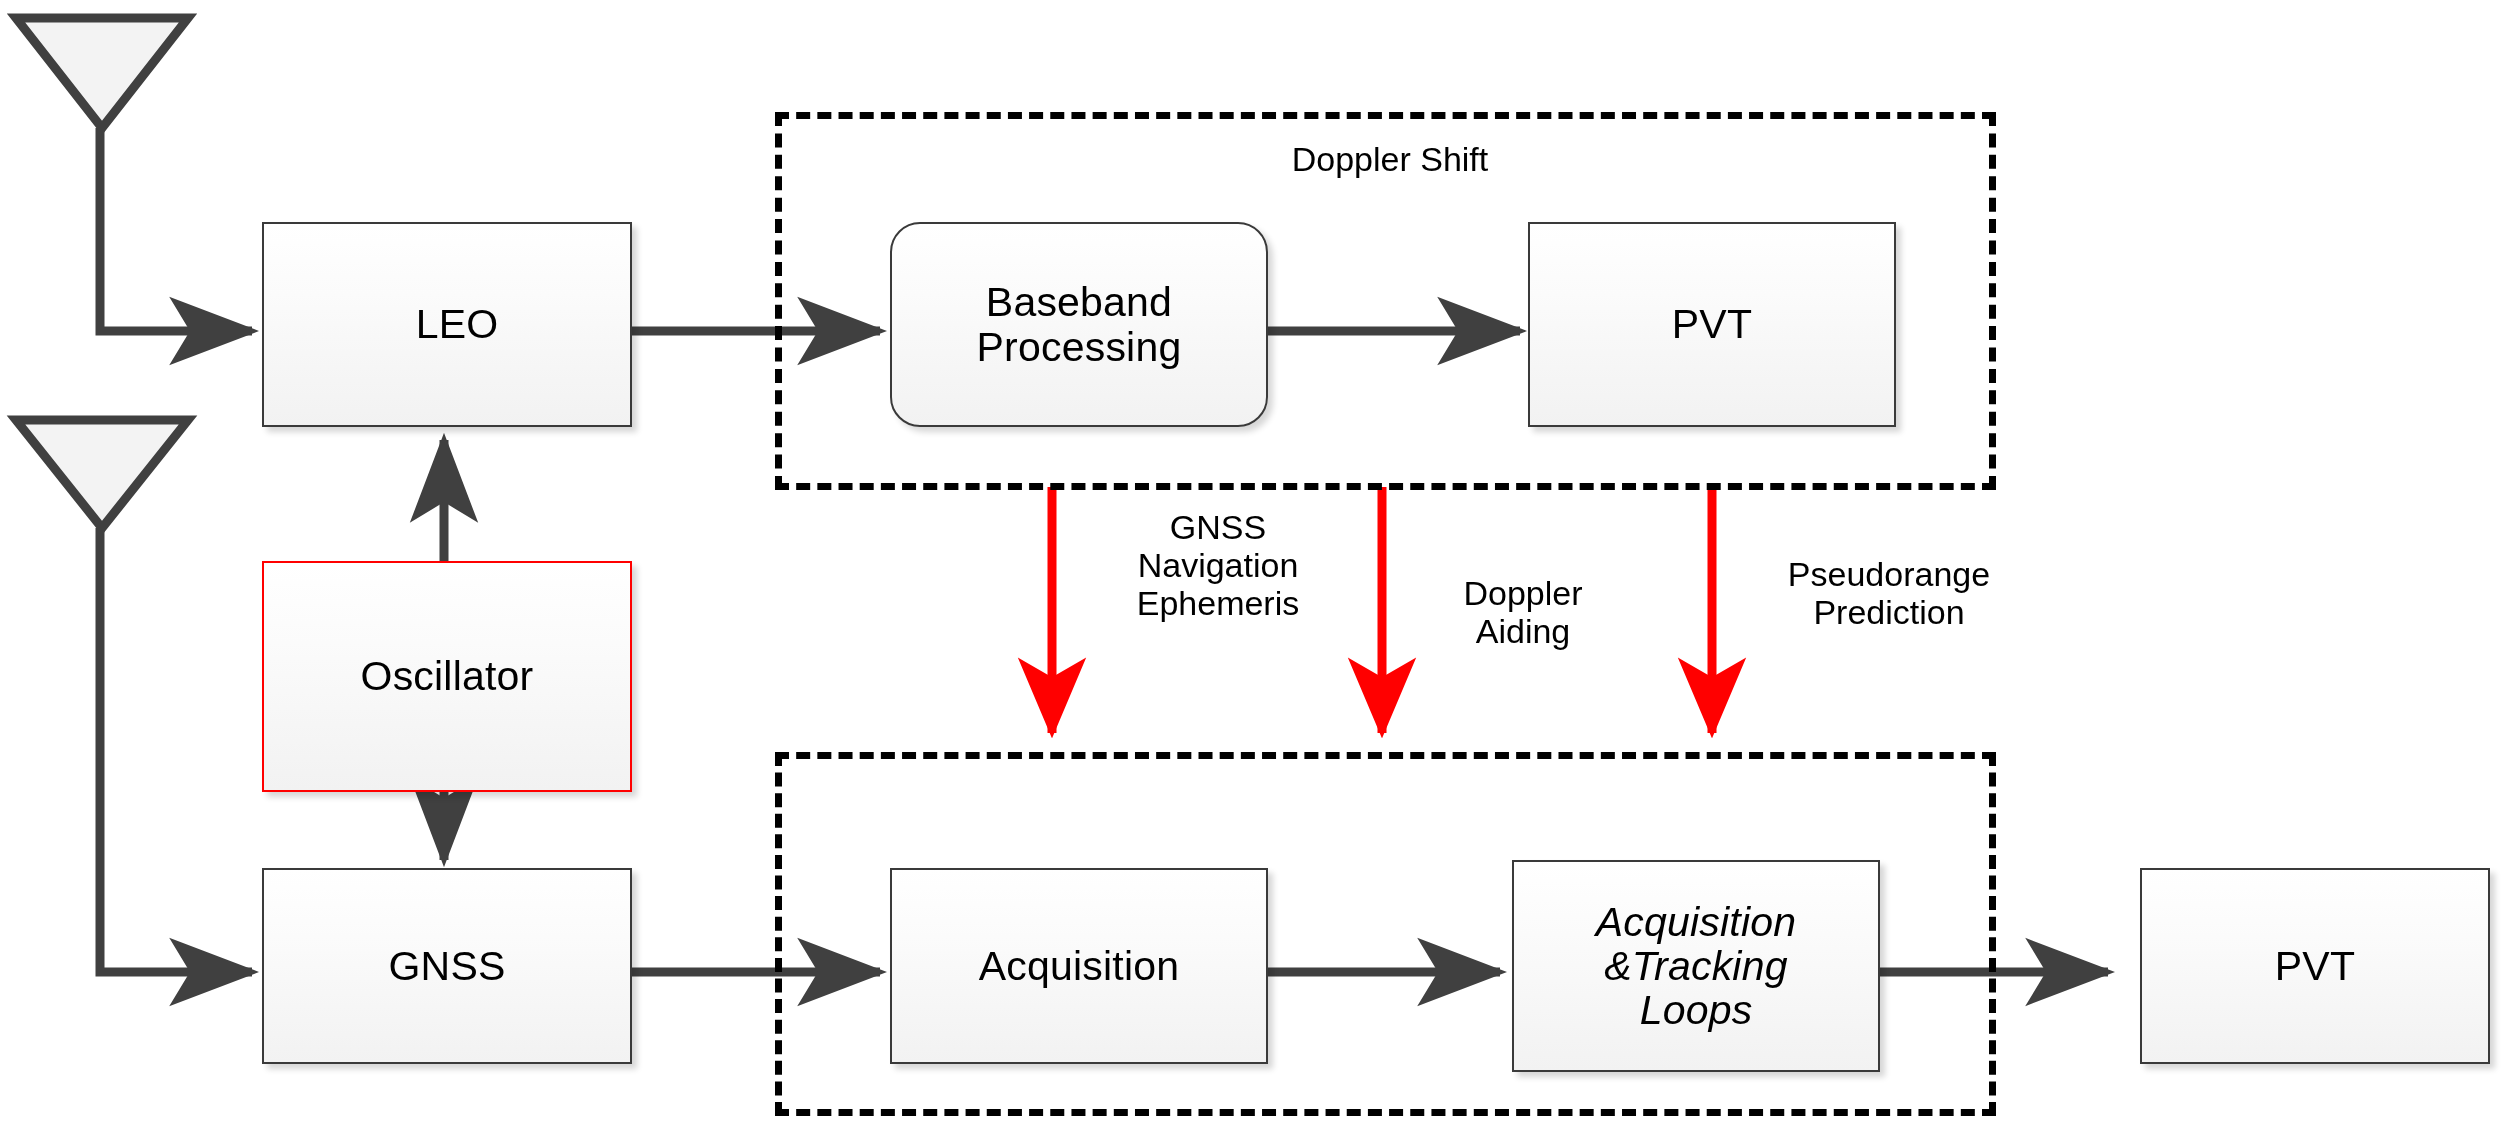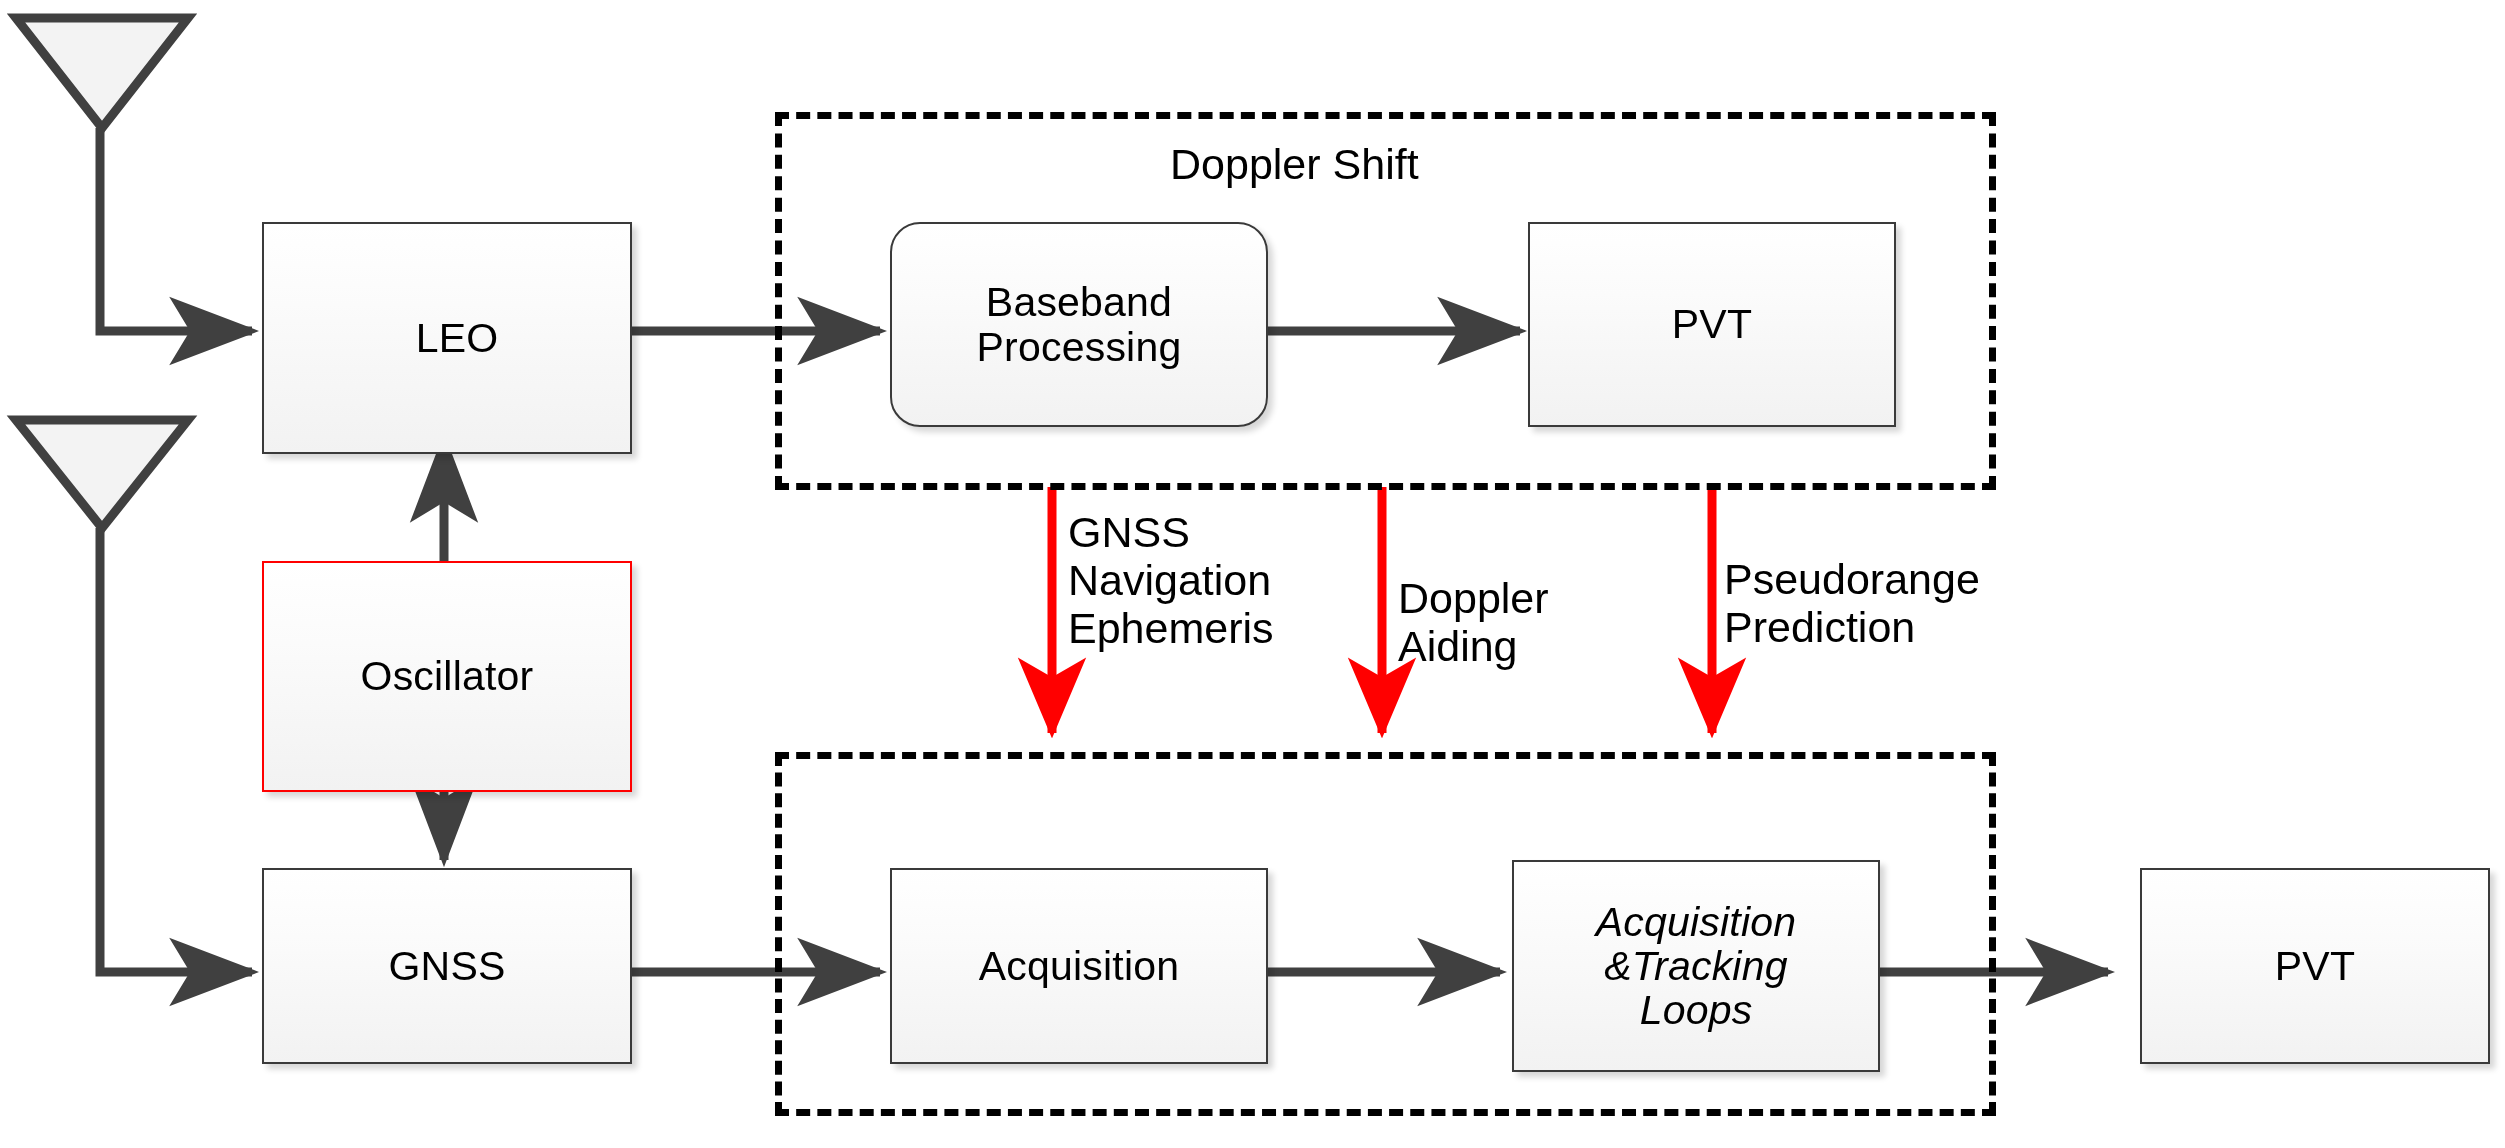--- a/index.html
+++ b/index.html
@@ -40,23 +40,23 @@
     position: absolute;
     box-sizing: border-box;
     border: 7px dashed #000000;
     background: transparent;
   }
 
   
   .label {
     position: absolute;
     color: #000000;
-    font-size: 43px;
+    font-size: 34px;
     line-height: 1.12;
-    text-align: left;
+    text-align: center;
     white-space: pre-line;
   }
 
   
   #wires {
     position: absolute;
     left: 0; top: 0;
     width: 2505px;
     height: 1148px;
     pointer-events: none;
@@ -111,21 +111,21 @@
       <polygon points="16,18 188,18 102,128" fill="#f3f3f3" stroke="#404040" stroke-width="9" stroke-linejoin="miter"></polygon>
       <polygon points="16,420 188,420 102,528" fill="#f3f3f3" stroke="#404040" stroke-width="9" stroke-linejoin="miter"></polygon>
     </g>
   </svg>
 
   <div class="dashed-group" style="left:775px; top:112px; width:1221px; height:378px;"></div>
   <div class="dashed-group" style="left:775px; top:752px; width:1221px; height:364px;"></div>
 
   <div class="label" style="left:1170px; top:140px; width:440px;">Doppler Shift</div>
 
-  <div class="box" style="left:262px; top:222px; width:370px; height:232px;padding-left:20px;">LEO</div>
+  <div class="box" style="left:262px; top:222px; width:370px; height:205px;padding-left:20px;">LEO</div>
 
   <div class="box red-border" style="left:262px; top:561px; width:370px; height:231px;">Oscillator</div>
 
   <div class="box" style="left:262px; top:868px; width:370px; height:196px;">GNSS</div>
 
   <div class="box" style="left:890px; top:222px; width:378px; height:205px;border-radius:30px;">Baseband
 Processing</div>
 
   <div class="box" style="left:1528px; top:222px; width:368px; height:205px;">PVT</div>
 

